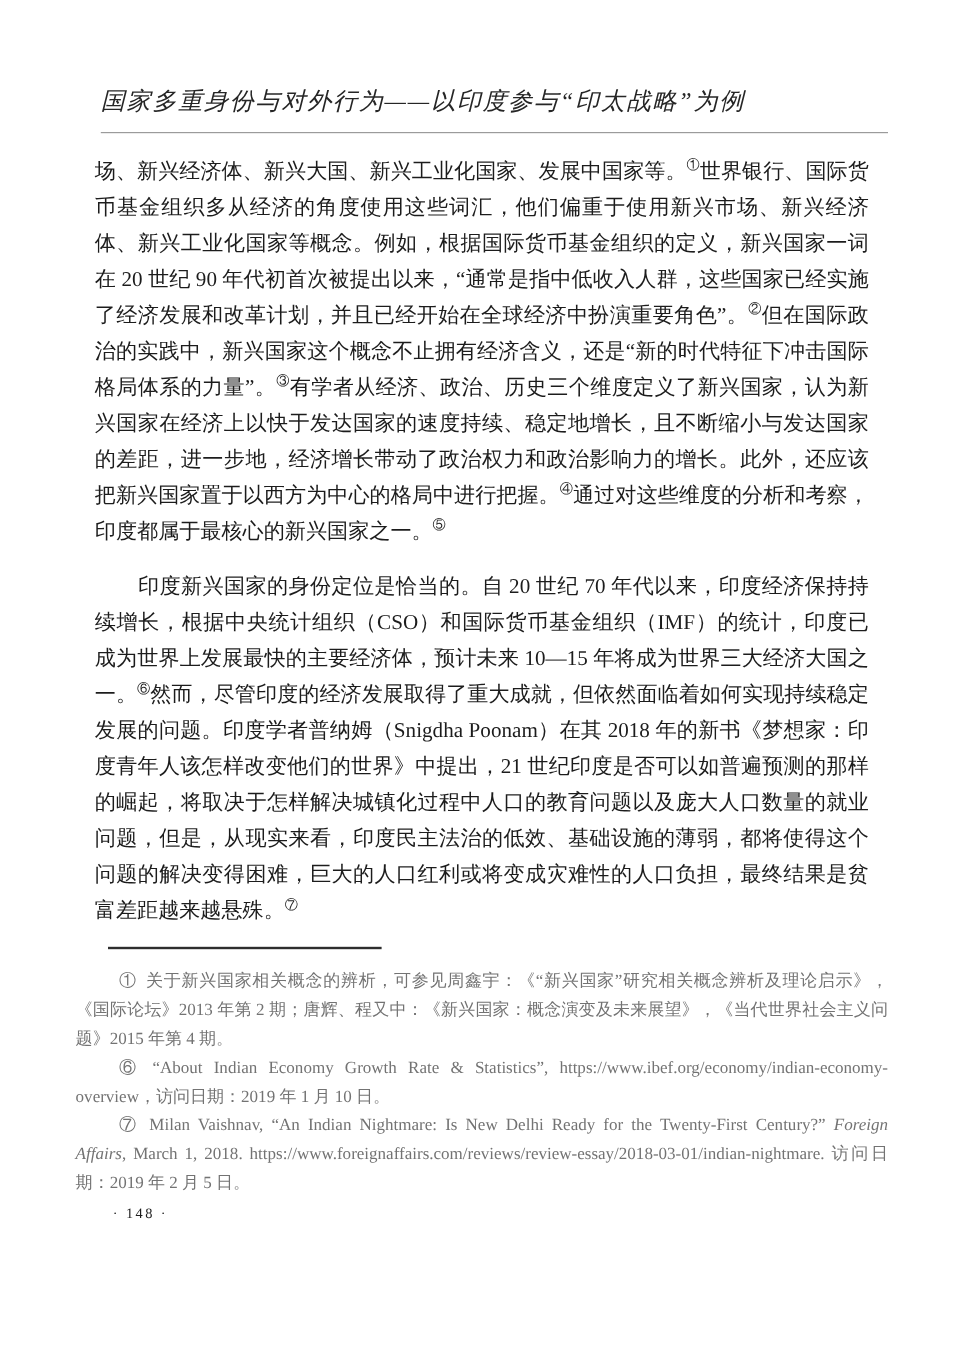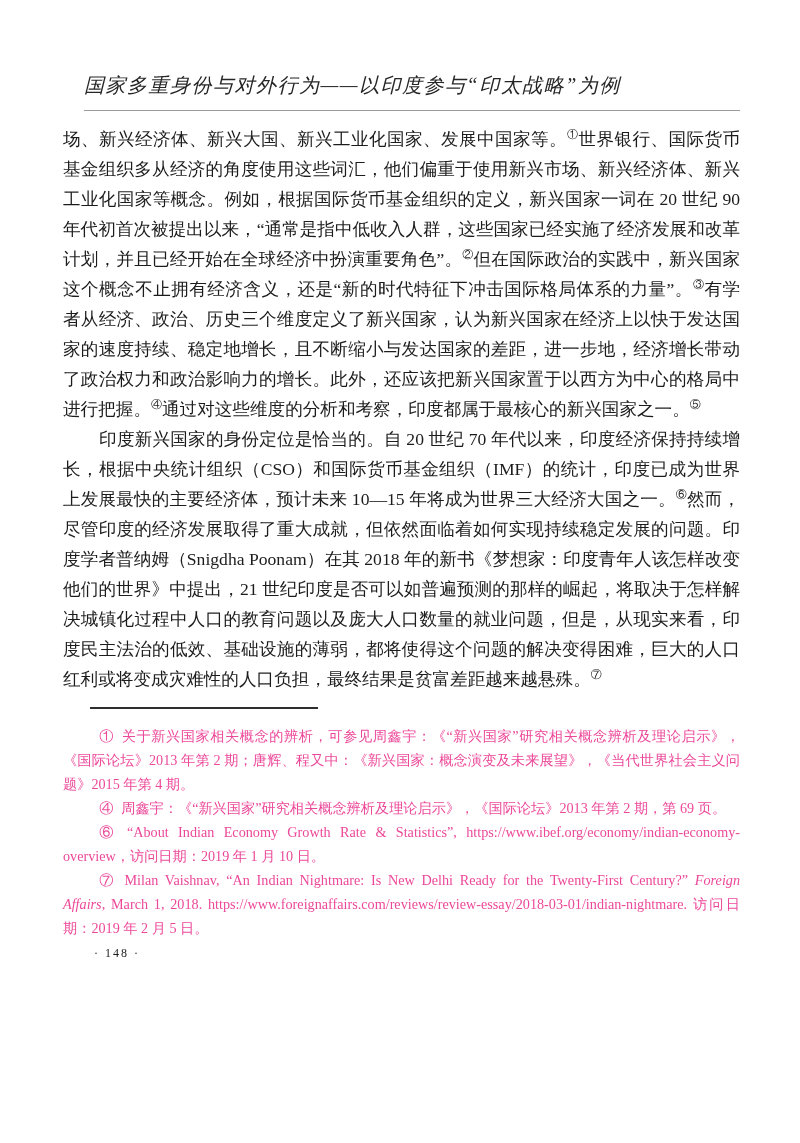--- a/index.html
+++ b/index.html
@@ -33,38 +33,38 @@
     height: 0;
     border-top: 1px solid #9b9b9b;
   }
   .body-text {
     margin-top: 13px;
     font-size: 17.6px;
     line-height: 30px;
     text-align: justify;
     color: #1c1c1c;
   }
-  p.para { margin: 0; }
+  p.para { margin: 16px; }
   p.para.indent { text-indent: 2.05em; }
   sup.fn-marker {
     font-size: 11px;
     line-height: 0;
     vertical-align: super;
   }
   .footnote-sep {
     margin: 13px 0 15px 27px;
     width: 228px;
     height: 0;
     border-top: 2px solid #2e2e2e;
   }
   .footnotes {
     font-size: 14.2px;
     line-height: 24px;
     text-align: justify;
-    color: #ec4899;
+    color: #737373;
   }
   p.footnote {
     margin: 0;
     text-indent: 2.55em;
     overflow-wrap: break-word;
   }
   .fn-num { margin-right: 0.55em; }
   .italic { font-style: italic; }
   .page-number {
     margin: 2px 0 0 31px;
@@ -86,21 +86,20 @@
 
     <div class="body-text" id="paragraphs">
         <p class="para">场、新兴经济体、新兴大国、新兴工业化国家、发展中国家等。<sup class="fn-marker">①</sup>世界银行、国际货币基金组织多从经济的角度使用这些词汇，他们偏重于使用新兴市场、新兴经济体、新兴工业化国家等概念。例如，根据国际货币基金组织的定义，新兴国家一词在 20 世纪 90 年代初首次被提出以来，“通常是指中低收入人群，这些国家已经实施了经济发展和改革计划，并且已经开始在全球经济中扮演重要角色”。<sup class="fn-marker">②</sup>但在国际政治的实践中，新兴国家这个概念不止拥有经济含义，还是“新的时代特征下冲击国际格局体系的力量”。<sup class="fn-marker">③</sup>有学者从经济、政治、历史三个维度定义了新兴国家，认为新兴国家在经济上以快于发达国家的速度持续、稳定地增长，且不断缩小与发达国家的差距，进一步地，经济增长带动了政治权力和政治影响力的增长。此外，还应该把新兴国家置于以西方为中心的格局中进行把握。<sup class="fn-marker">④</sup>通过对这些维度的分析和考察，印度都属于最核心的新兴国家之一。<sup class="fn-marker">⑤</sup></p>
         <p class="para indent">印度新兴国家的身份定位是恰当的。自 20 世纪 70 年代以来，印度经济保持持续增长，根据中央统计组织（CSO）和国际货币基金组织（IMF）的统计，印度已成为世界上发展最快的主要经济体，预计未来 10—15 年将成为世界三大经济大国之一。<sup class="fn-marker">⑥</sup>然而，尽管印度的经济发展取得了重大成就，但依然面临着如何实现持续稳定发展的问题。印度学者普纳姆（Snigdha Poonam）在其 2018 年的新书《梦想家：印度青年人该怎样改变他们的世界》中提出，21 世纪印度是否可以如普遍预测的那样的崛起，将取决于怎样解决城镇化过程中人口的教育问题以及庞大人口数量的就业问题，但是，从现实来看，印度民主法治的低效、基础设施的薄弱，都将使得这个问题的解决变得困难，巨大的人口红利或将变成灾难性的人口负担，最终结果是贫富差距越来越悬殊。<sup class="fn-marker">⑦</sup></p>
       </div>
 
     <div class="footnote-sep"></div>
 
     <div class="footnotes" id="footnotes">
         <p class="footnote"><span class="fn-num">①</span><span>关于新兴国家相关概念的辨析，可参见周鑫宇：《“新兴国家”研究相关概念辨析及理论启示》，《国际论坛》2013 年第 2 期；唐辉、程又中：《新兴国家：概念演变及未来展望》，《当代世界社会主义问题》2015 年第 4 期。</span></p>
-        <p class="footnote"><span class="fn-num">④</span><span>周鑫宇：《“新兴国家”研究相关概念辨析及理论启示》，《国际论坛》2013 年第 2 期，第 69 页。</span></p>
         <p class="footnote"><span class="fn-num">⑥</span><span>“About Indian Economy Growth Rate &amp; Statistics”, https://www.ibef.org/economy/indian-economy-overview，访问日期：2019 年 1 月 10 日。</span></p>
         <p class="footnote"><span class="fn-num">⑦</span><span>Milan Vaishnav, “An Indian Nightmare: Is New Delhi Ready for the Twenty-First Century?” </span><span class="italic">Foreign Affairs</span><span>, March 1, 2018. https://www.foreignaffairs.com/reviews/review-essay/2018-03-01/indian-nightmare. 访问日期：2019 年 2 月 5 日。</span></p>
       </div>
 
     <div class="page-number">· 148 ·</div>
 
   </div>
 </div>
 
 </body></html>

